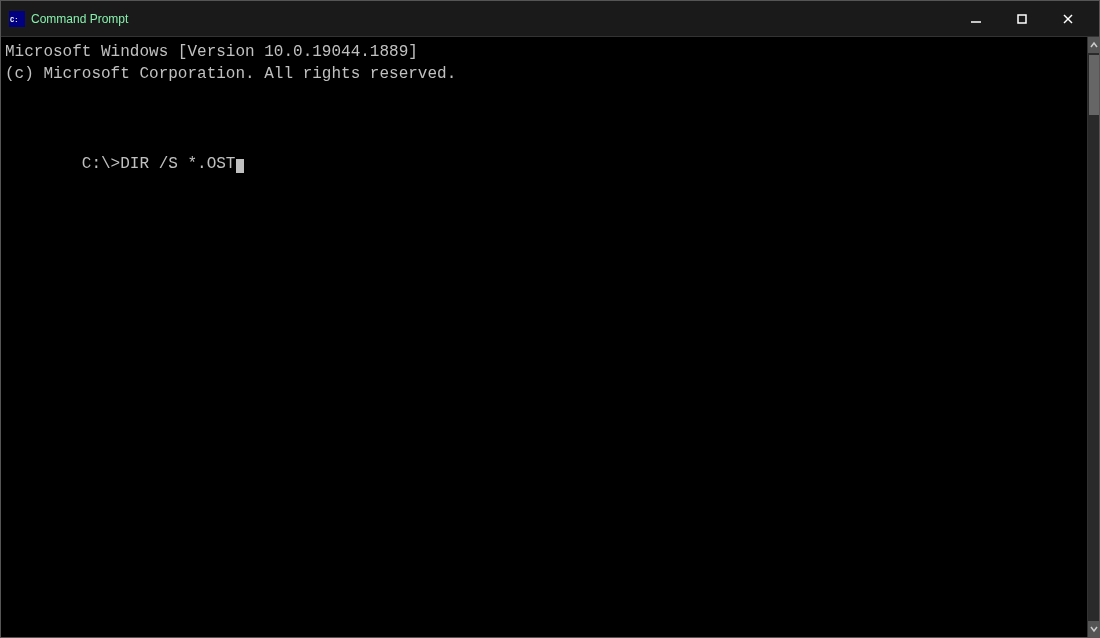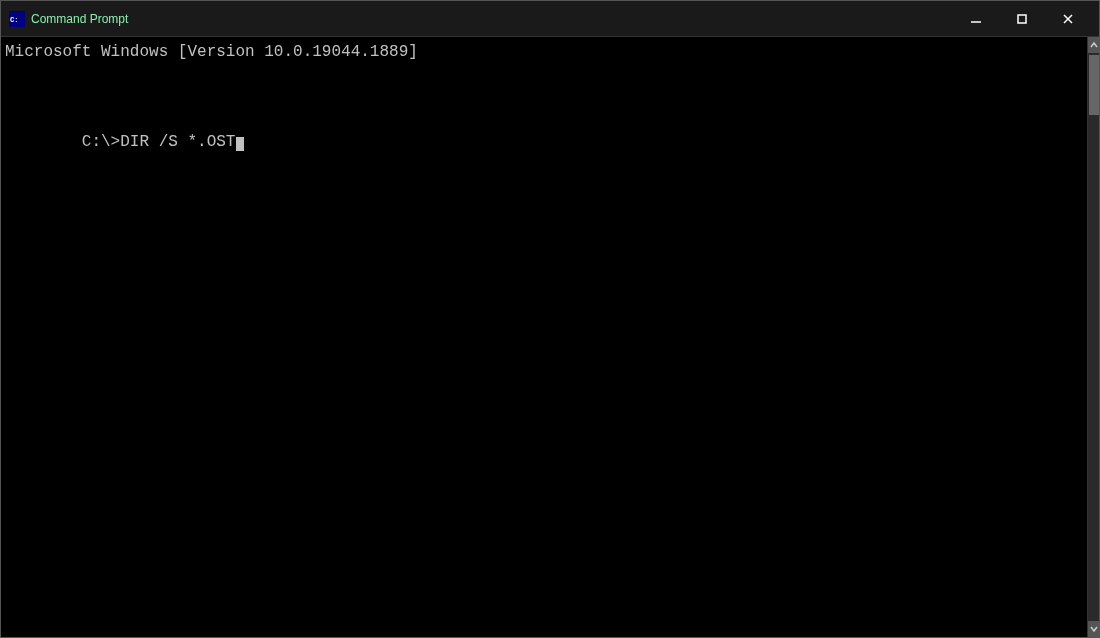--- a/index.html
+++ b/index.html
@@ -203,20 +203,21 @@
             <line x1="9" y1="1" x2="1" y2="9"></line>
           </svg>
       </button>
     </div>
   </div>
 
   <div class="content-area">
 
     <div class="terminal">
       <div class="terminal-line">Microsoft Windows [Version 10.0.19044.1889]</div>
+      <div class="terminal-line">(c) Microsoft Corporation. All rights reserved.</div>
       <div class="terminal-line">&nbsp;</div>
       <div class="terminal-line">&nbsp;</div>
       <div class="terminal-line">
         <span>C:\&gt;DIR /S *.OST</span><span class="cursor"></span>
       </div>
     </div>
 
     <div class="scrollbar">
       <div class="scrollbar-up">
         <svg viewBox="0 0 8 8">

